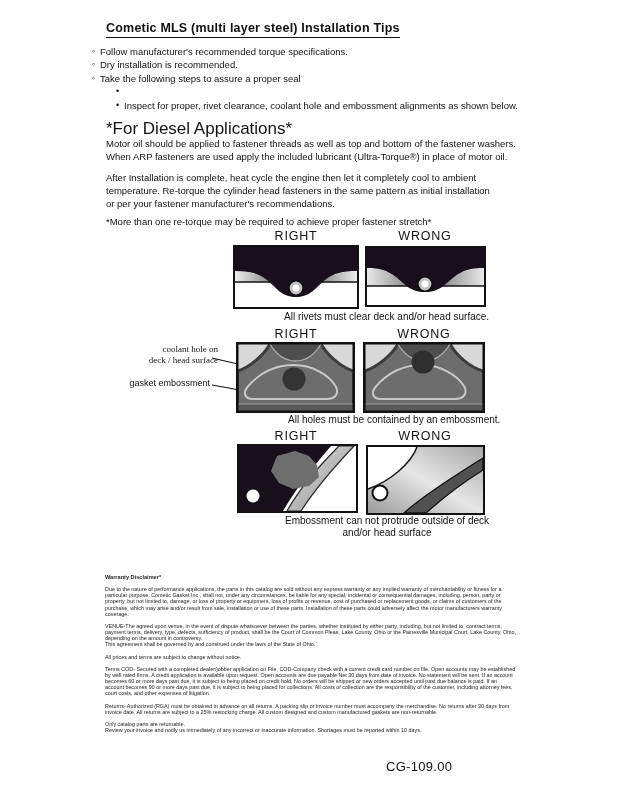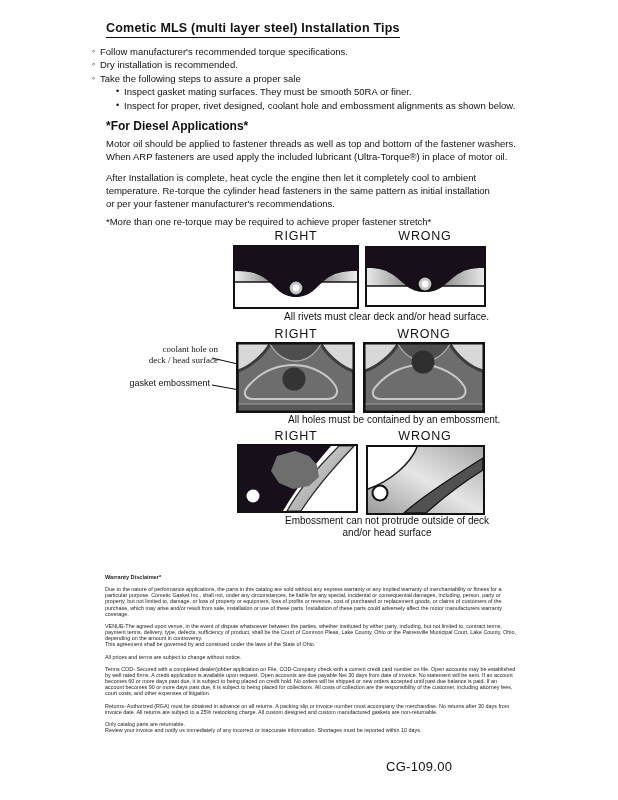--- a/index.html
+++ b/index.html
@@ -3,21 +3,21 @@
 <meta charset="utf-8">
 <style>
   html,body{margin:0;padding:0;background:#ffffff;}
   #page{position:relative;width:618px;height:800px;background:#ffffff;overflow:hidden;
         font-family:"Liberation Sans","DejaVu Sans",sans-serif;color:#111;}
   .abs{position:absolute;}
   .title{font-size:12.5px;font-weight:bold;border-bottom:1.6px solid #111;padding-bottom:2px;letter-spacing:0.2px;}
   .bullet-row{display:flex;align-items:flex-start;line-height:13.4px;font-size:9.5px;}
   .bullet-row .mk{width:8px;flex:0 0 8px;font-size:9px;line-height:13.4px;}
   .bullet-row.sub{margin-left:24px;}
-  .body-head{font-size:12px;font-weight:bold;}
+  .body-head{font-size:17px;font-weight:normal;}
   .body-par{font-size:9.5px;line-height:13.2px;white-space:pre-line;width:480px;}
   .rw-label{font-size:12.5px;letter-spacing:0.8px;transform:translateX(-50%);white-space:nowrap;}
   .caption{font-size:10px;line-height:11.5px;white-space:pre-line;margin-left:48px;}
   .side-label{font-size:9px;line-height:10.5px;text-align:right;width:110px;white-space:pre-line;}
   .fineprint{width:412px;font-size:5.4px;line-height:6.15px;color:#1c1c1c;}
   .fineprint .fp-head{font-weight:bold;font-size:5.6px;margin:0 0 6px 0;}
   .fineprint p{margin:0 0 6px 0;white-space:pre-line;}
   .doc-code{font-size:13px;letter-spacing:0.3px;}
   svg{display:block;}
 </style>
@@ -32,29 +32,28 @@
     <div class="bullet-row">
       <span class="mk">◦</span>
       <span>Follow manufacturer's recommended torque specifications.</span>
     </div>
     <div class="bullet-row">
       <span class="mk">◦</span>
       <span>Dry installation is recommended.</span>
     </div>
     <div class="bullet-row">
       <span class="mk">◦</span>
-      <span>Take the following steps to assure a proper sale</span>
+      <span>Take the following steps to assure a proper seal</span>
     </div>
     <div class="bullet-row sub">
       <span class="mk">•</span>
-      <span>Inspect gasket mating surfaces.  They must be smooth 50RA or finer.</span>
     </div>
     <div class="bullet-row sub">
       <span class="mk">•</span>
-      <span>Inspect for proper, rivet designed, coolant hole and embossment alignments as shown below.</span>
+      <span>Inspect for proper, rivet clearance, coolant hole and embossment alignments as shown below.</span>
     </div>
   </div>
 
   <div class="abs body-head" style="left:106px;top:119px;">*For Diesel Applications*</div>
   <div class="abs body-par" style="left:106px;top:137px;">Motor oil should be applied to fastener threads as well as top and bottom of the fastener washers.
 When ARP fasteners are used apply the included lubricant (Ultra-Torque®) in place of motor oil.</div>
   <div class="abs body-par" style="left:106px;top:171px;">After Installation is complete, heat cycle the engine then let it completely cool to ambient
 temperature. Re-torque the cylinder head fasteners in the same pattern as initial installation
 or per your fastener manufacturer's recommendations.</div>
   <div class="abs body-par" style="left:106px;top:215px;">*More than one re-torque may be required to achieve proper fastener stretch*</div>

